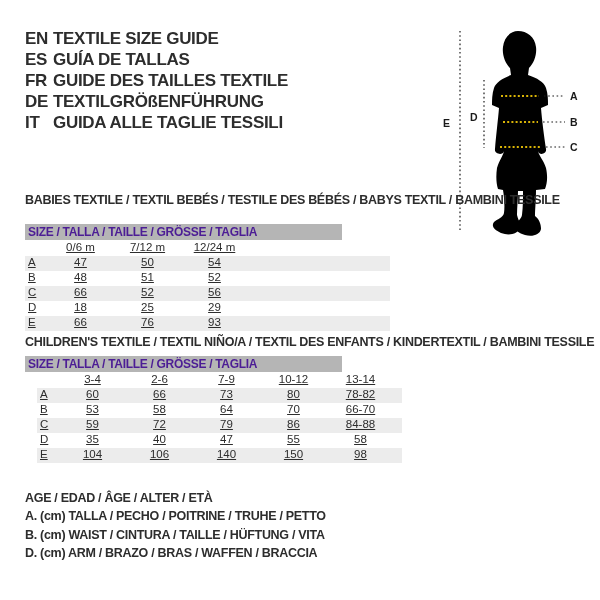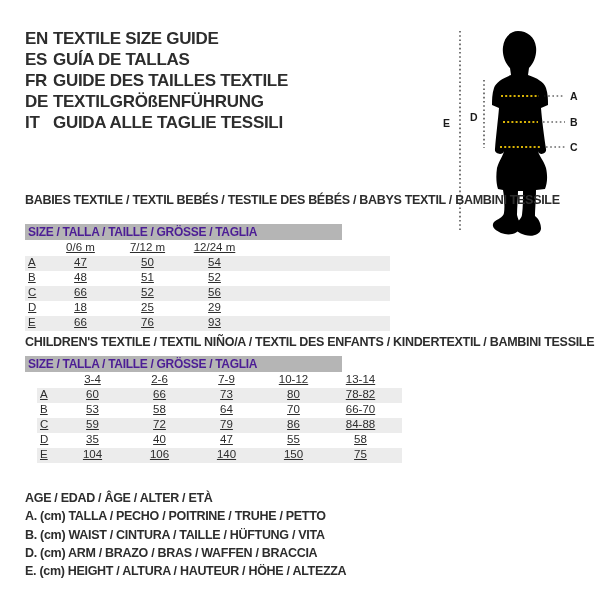--- a/index.html
+++ b/index.html
@@ -215,23 +215,22 @@
     <div class="cell">47</div>
     <div class="cell">55</div>
     <div class="cell">58</div>
   </div>
   <div class="trow stripe">
     <div class="cell-label">E</div>
     <div class="cell">104</div>
     <div class="cell">106</div>
     <div class="cell">140</div>
     <div class="cell">150</div>
-    <div class="cell">75</div>
+    <div class="cell">98</div>
   </div>
 </div>
 
 <div class="legend">
   <div class="legend-line">AGE / EDAD / ÂGE / ALTER / ETÀ</div>
   <div class="legend-line">A. (cm) TALLA / PECHO / POITRINE / TRUHE / PETTO</div>
   <div class="legend-line">B. (cm) WAIST / CINTURA / TAILLE / HÜFTUNG / VITA</div>
   <div class="legend-line">D. (cm) ARM / BRAZO / BRAS / WAFFEN / BRACCIA</div>
-  <div class="legend-line">E. (cm) HEIGHT / ALTURA / HAUTEUR / HÖHE / ALTEZZA</div>
 </div>
 
 </body></html>

